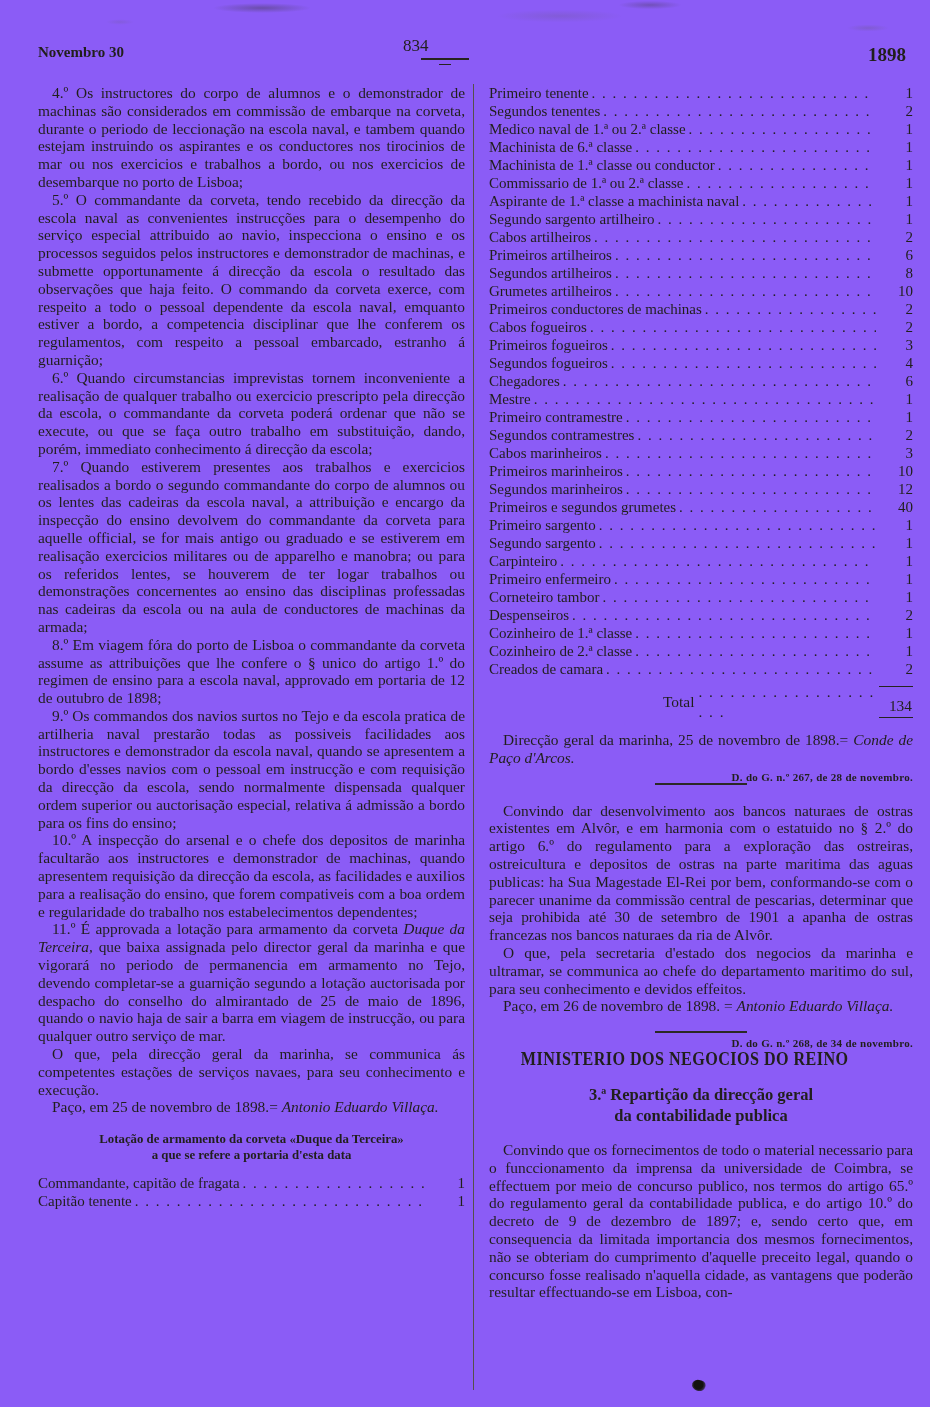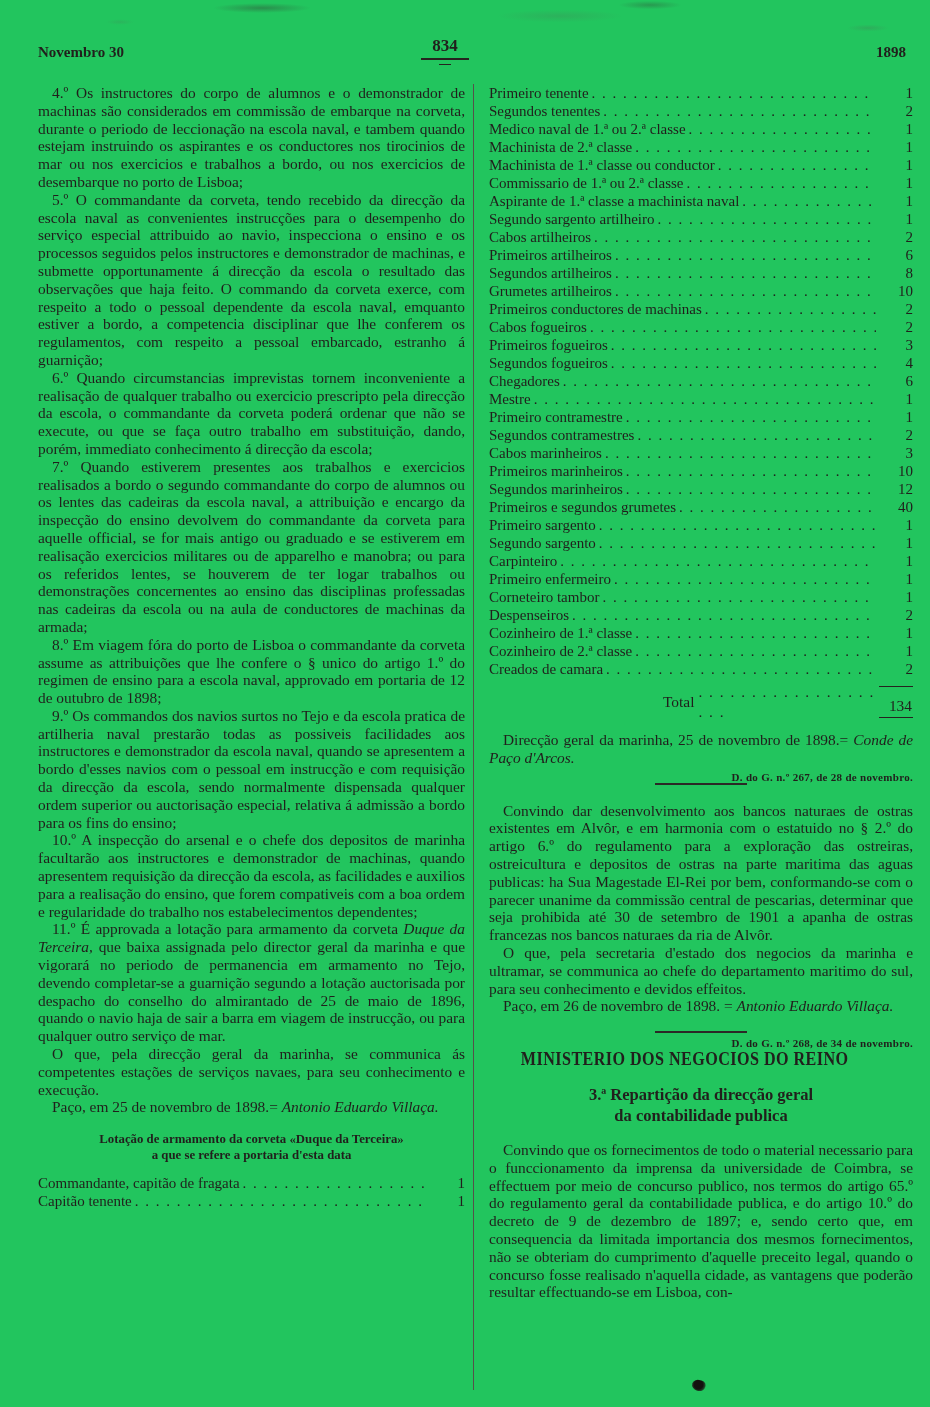--- a/index.html
+++ b/index.html
@@ -1,40 +1,40 @@
 <!DOCTYPE html>
 <html><head>
 <meta charset="utf-8">
 <style>
   html,body{margin:0;padding:0;background:#e9e7e2;}
   .page{
     position:relative;width:930px;height:1407px;overflow:hidden;
-    background:#22c55e;
+    background:#8b5cf6;
     color:#211f1c;
     font-family:"Liberation Serif","DejaVu Serif",serif;
   }
   
   .scan-noise{
     position:absolute;left:0;top:0;width:930px;height:70px;pointer-events:none;
     background:
       radial-gradient(ellipse 70px 7px at 262px 8px, rgba(55,53,48,.38), transparent 70%),
       radial-gradient(ellipse 45px 6px at 650px 5px, rgba(55,53,48,.30), transparent 70%),
       radial-gradient(ellipse 90px 9px at 560px 16px, rgba(90,88,80,.18), transparent 70%),
       radial-gradient(ellipse 30px 5px at 868px 28px, rgba(90,88,80,.22), transparent 70%),
       radial-gradient(ellipse 20px 4px at 120px 22px, rgba(90,88,80,.15), transparent 70%);
   }
   .ink-blot{
     position:absolute;left:692px;top:1380px;width:14px;height:11px;border-radius:50% 45% 55% 50%;
     background:radial-gradient(circle at 45% 45%, #14120f 0 45%, rgba(30,28,24,.75) 65%, transparent 78%);
     transform:rotate(18deg);
   }
   
   .hdr-date{position:absolute;left:38px;top:44px;font-weight:bold;font-size:15px;}
-  .hdr-year{position:absolute;right:24px;top:44px;font-weight:bold;font-size:15px;text-align:right;}
-  .hdr-page{position:absolute;left:403px;top:36px;width:84px;text-align:center;font-weight:bold;font-size:17px;line-height:19px;}
+  .hdr-year{position:absolute;right:24px;top:44px;font-weight:bold;font-size:19px;text-align:right;}
+  .hdr-page{position:absolute;left:403px;top:36px;width:84px;font-weight:normal;font-size:17px;line-height:19px;}
   .hdr-page .u1{width:48px;border-top:2px solid #26231f;margin:3px auto 0;}
   .hdr-page .u2{width:12px;border-top:1.5px solid #26231f;margin:4px auto 0;}
   
   .divider{position:absolute;left:473px;top:84px;width:1px;height:1306px;background:#55514a;}
   .col{position:absolute;top:84px;text-align:justify;font-size:15.4px;line-height:17.8px;}
   .col.left{left:38px;width:427px;}
   .col.right{left:489px;width:424px;}
   p.body-par{margin:0;text-indent:14px;}
   .sig-name{font-style:italic;}
   .gazette-note{float:right;font-style:normal;font-weight:bold;font-size:11px;letter-spacing:.3px;margin-top:20px;}
@@ -130,21 +130,21 @@
           <span class="r-value">2</span>
         </div>
 
         <div class="roster-row">
           <span class="r-label">Medico naval de 1.ª ou 2.ª classe</span>
           <span class="leader"></span>
           <span class="r-value">1</span>
         </div>
 
         <div class="roster-row">
-          <span class="r-label">Machinista de 2.ª classe</span>
+          <span class="r-label">Machinista de 6.ª classe</span>
           <span class="leader"></span>
           <span class="r-value">1</span>
         </div>
 
         <div class="roster-row">
           <span class="r-label">Machinista de 1.ª classe ou conductor</span>
           <span class="leader"></span>
           <span class="r-value">1</span>
         </div>
 

